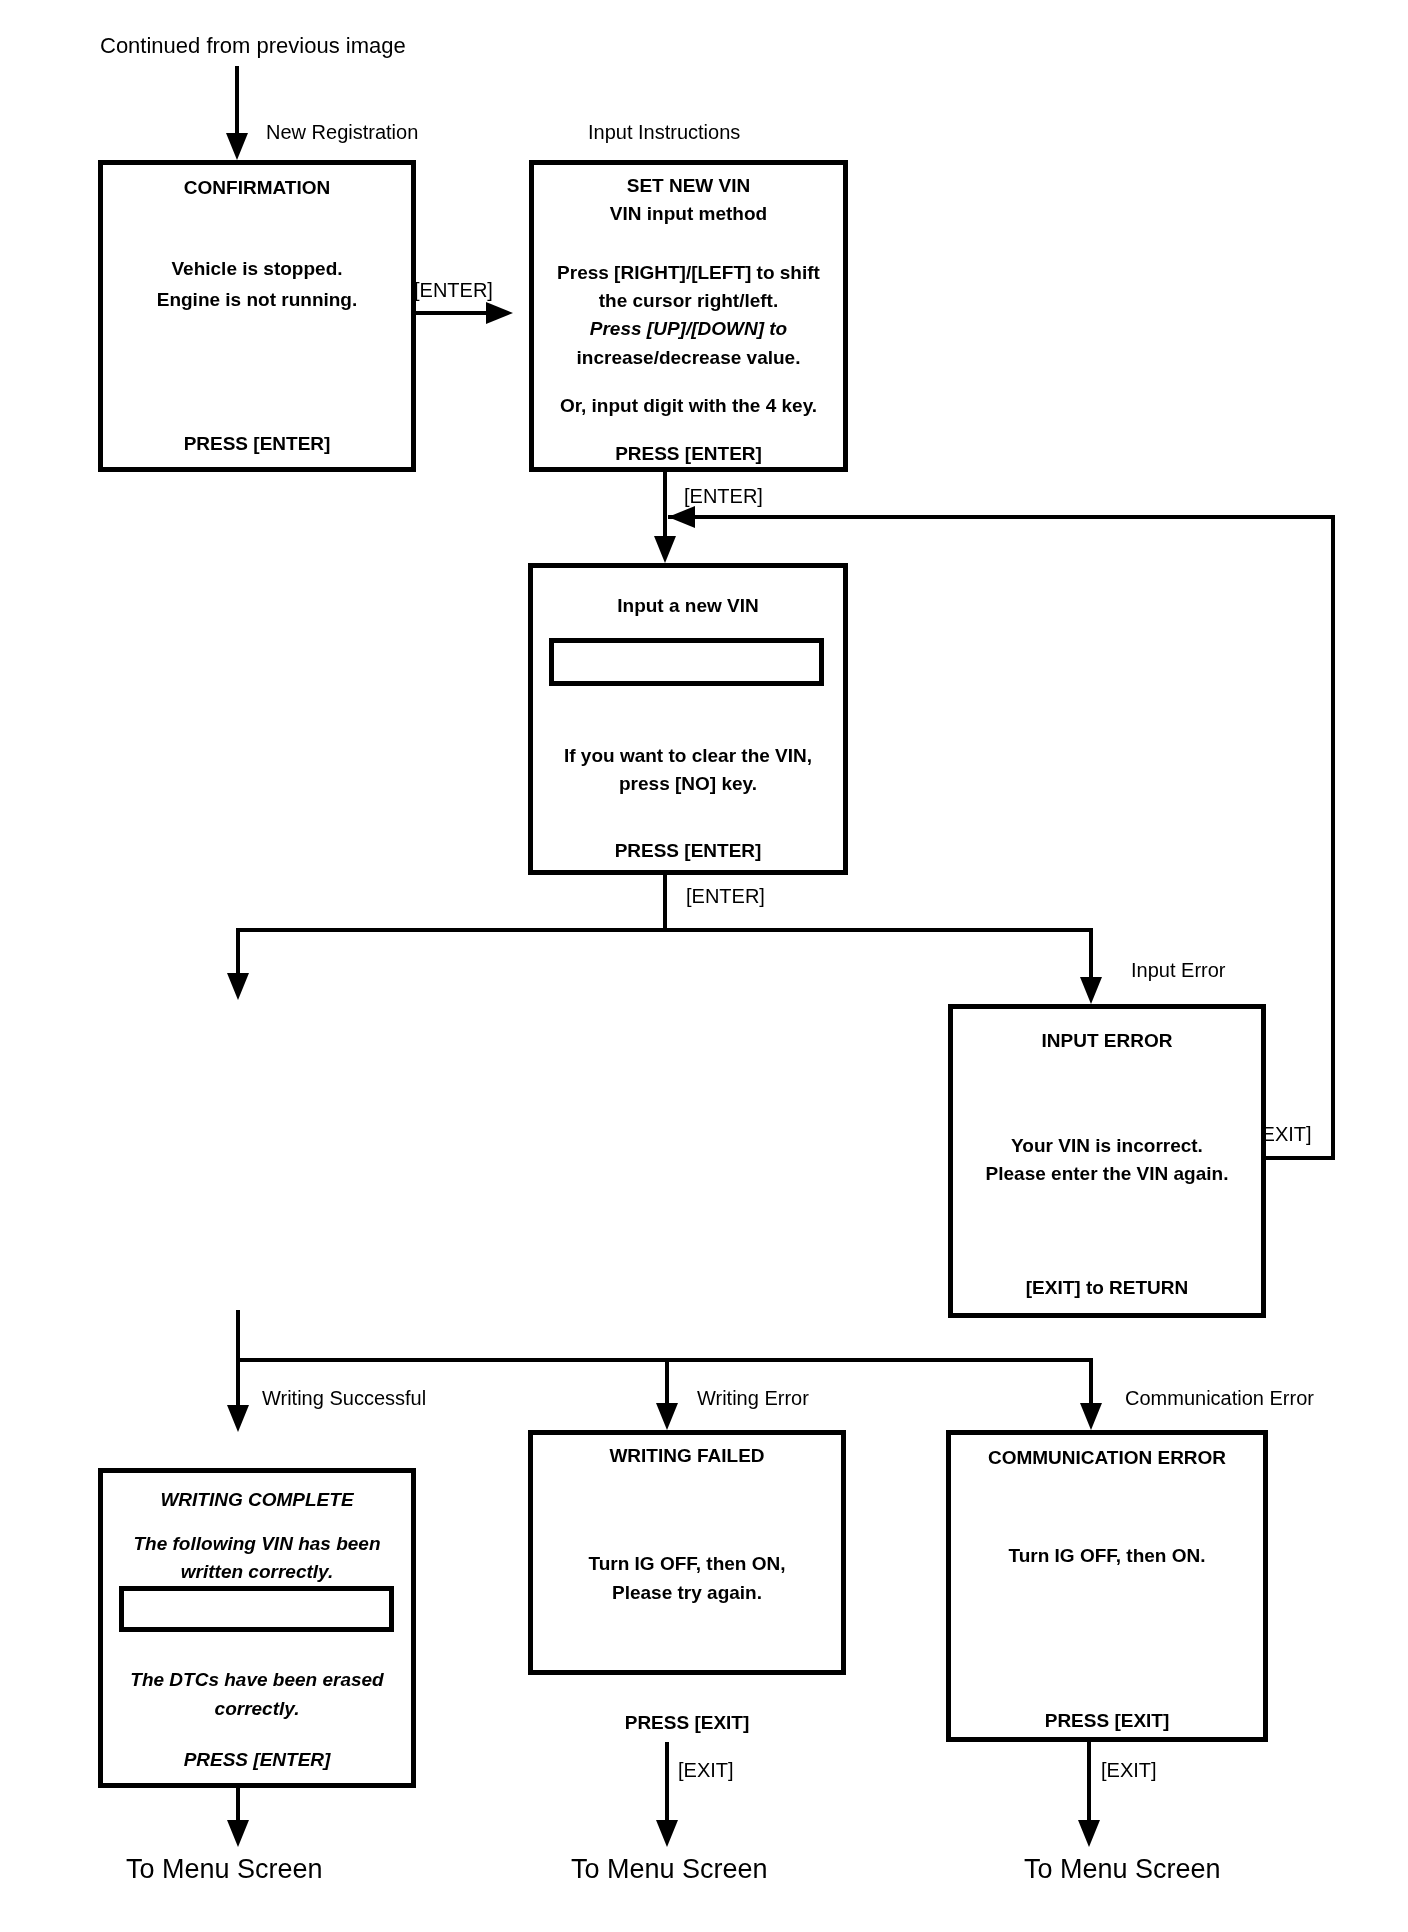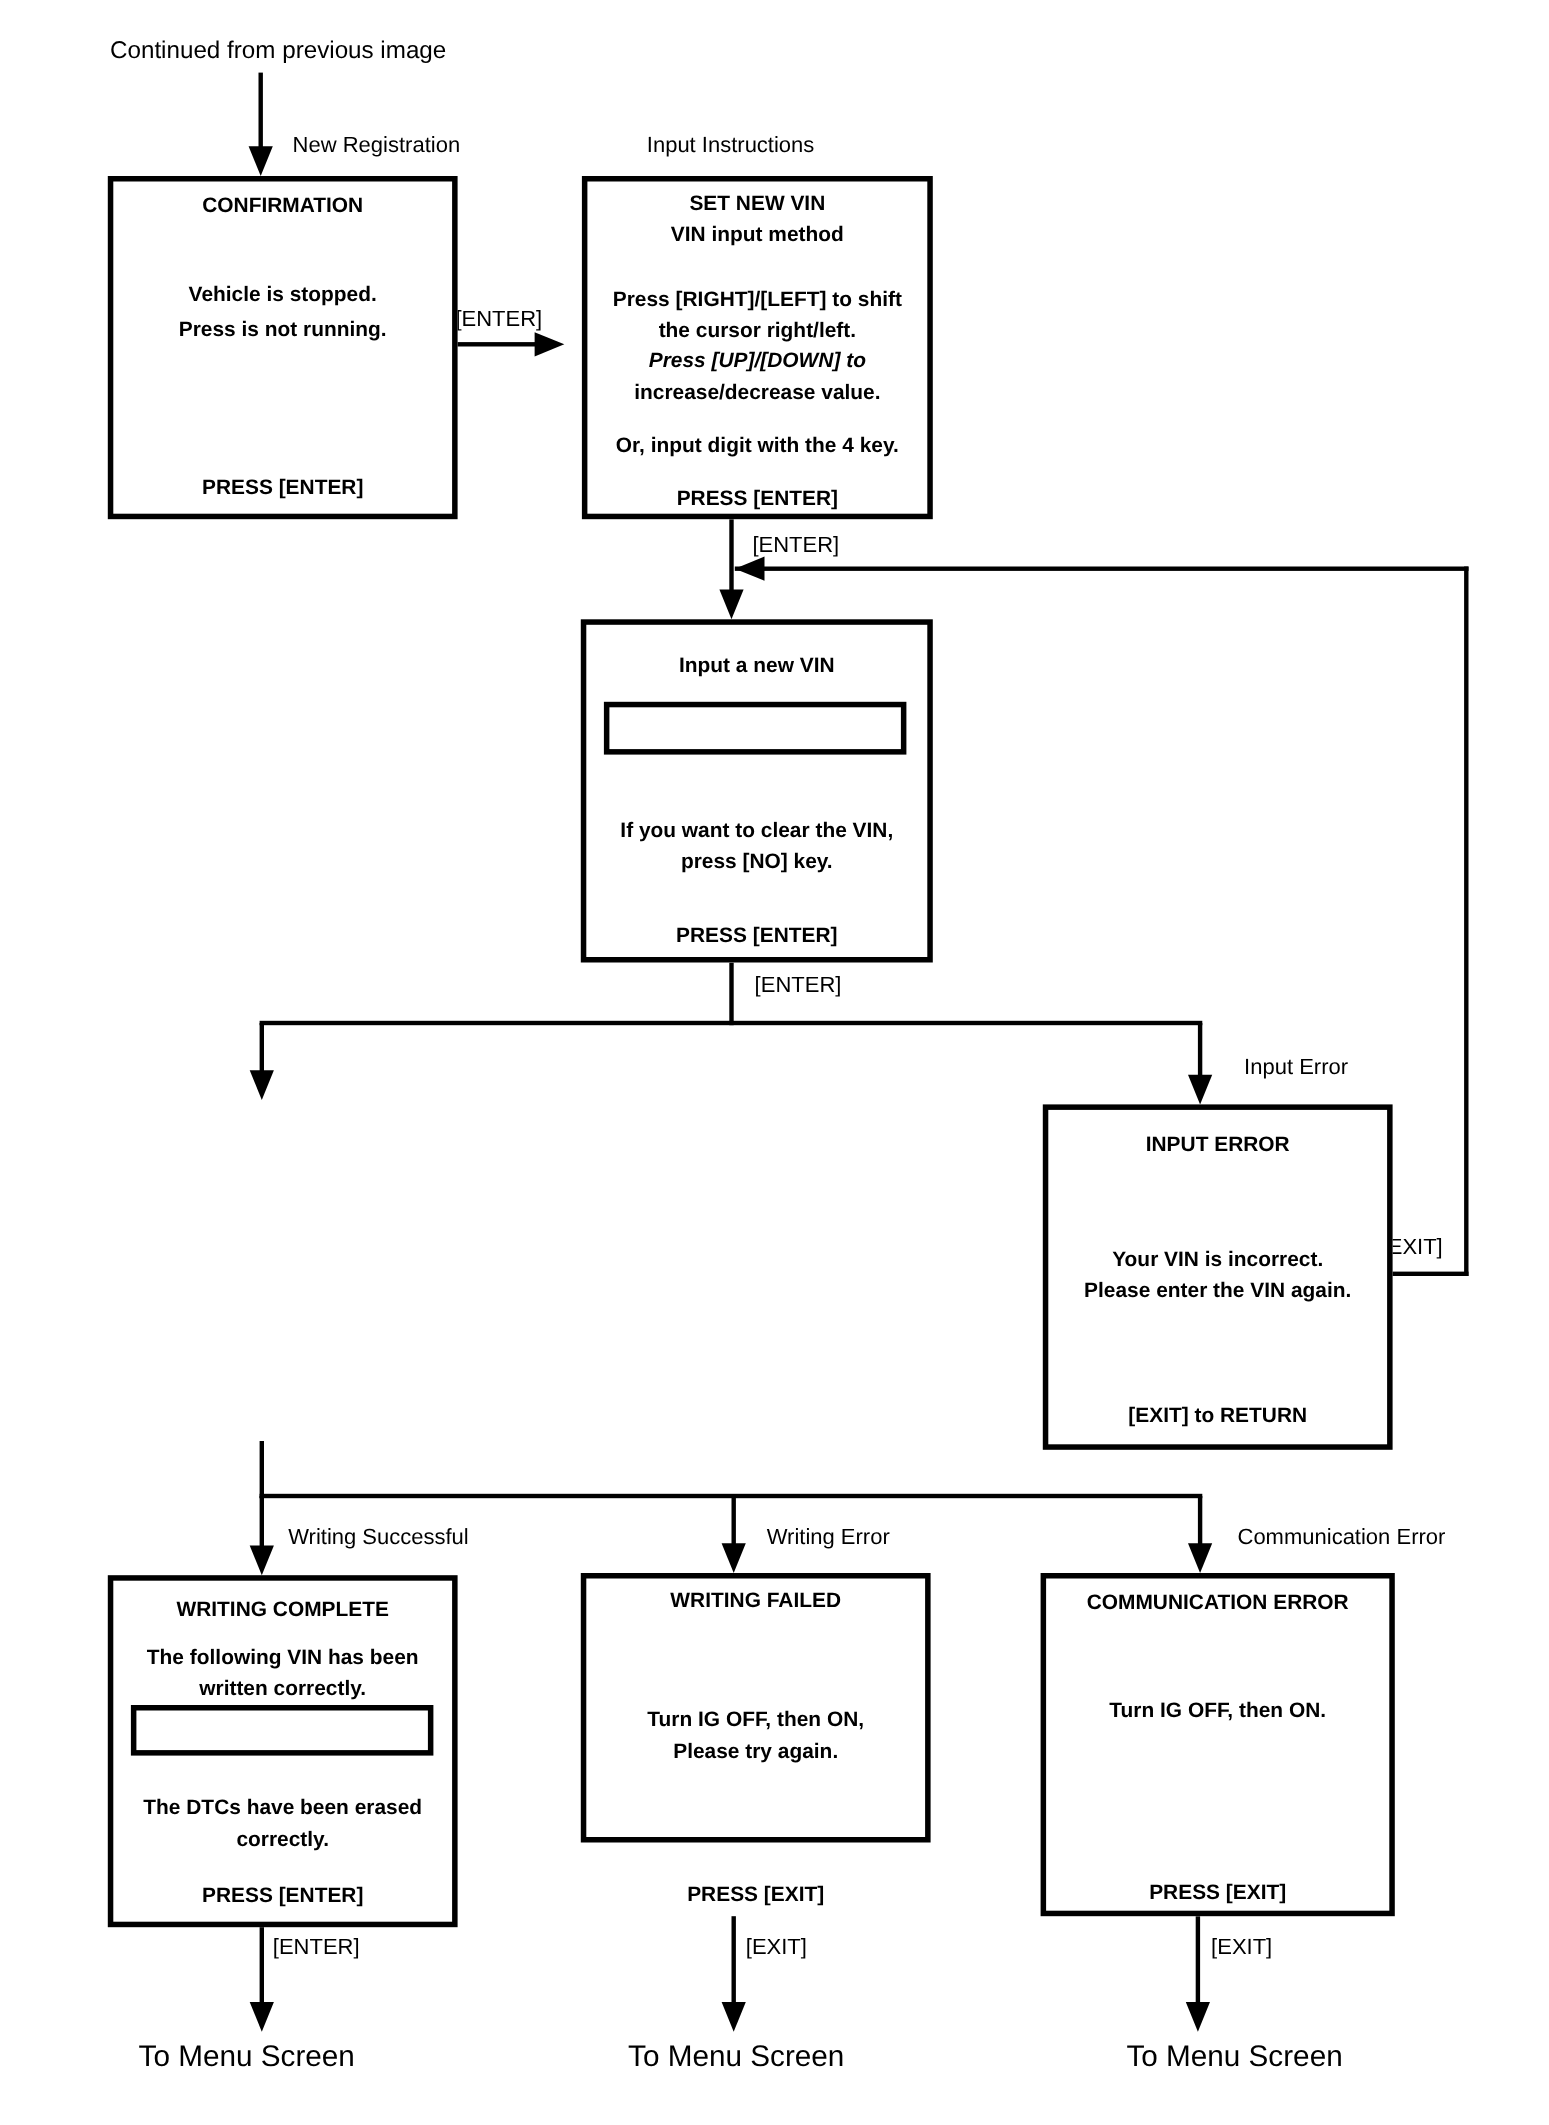--- a/index.html
+++ b/index.html
@@ -81,21 +81,21 @@
   <div class="ah ah-down" style="left:227px;top:1405px;"></div>
   <div class="ah ah-down" style="left:656px;top:1403px;"></div>
   <div class="ah ah-down" style="left:1080px;top:1403px;"></div>
   <div class="ah ah-down" style="left:227px;top:1820px;"></div>
   <div class="ah ah-down" style="left:656px;top:1820px;"></div>
   <div class="ah ah-down" style="left:1078px;top:1820px;"></div>
 
   <div class="node" style="left:82px;top:160px;width:318px;height:312px;">
     <div class="nt" style="top:12px;">CONFIRMATION</div>
     <div class="nt" style="top:93px;">Vehicle is stopped.</div>
-    <div class="nt" style="top:124px;">Press is not running.</div>
+    <div class="nt" style="top:124px;">Engine is not running.</div>
     <div class="nt" style="top:268px;">PRESS [ENTER]</div>
   </div>
 
   <div class="node" style="left:513px;top:160px;width:319px;height:312px;">
     <div class="nt" style="top:10px;">SET NEW VIN</div>
     <div class="nt" style="top:38px;">VIN input method</div>
     <div class="nt" style="top:97px;">Press [RIGHT]/[LEFT] to shift</div>
     <div class="nt" style="top:125px;">the cursor right/left.</div>
     <div class="nt" style="top:153px;font-style:italic;">Press [UP]/[DOWN] to</div>
     <div class="nt" style="top:182px;">increase/decrease value.</div>
@@ -114,21 +114,21 @@
   </div>
 
 
   <div class="node" style="left:932px;top:1004px;width:318px;height:314px;">
     <div class="nt" style="top:21px;">INPUT ERROR</div>
     <div class="nt" style="top:126px;">Your VIN is incorrect.</div>
     <div class="nt" style="top:154px;">Please enter the VIN again.</div>
     <div class="nt" style="top:268px;">[EXIT] to RETURN</div>
   </div>
 
-  <div class="node" style="left:82px;top:1432px;width:318px;height:320px;">
+  <div class="node" style="left:82px;top:1468px;width:318px;height:320px;font-style:italic;">
     <div class="nt" style="top:16px;">WRITING COMPLETE</div>
     <div class="nt" style="top:60px;">The following VIN has been</div>
     <div class="nt" style="top:88px;">written correctly.</div>
     <div class="field" style="left:16px;top:113px;width:275px;height:46px;">
       <span></span>
     </div>
     <div class="nt" style="top:196px;">The DTCs have been erased</div>
     <div class="nt" style="top:225px;">correctly.</div>
     <div class="nt" style="top:276px;">PRESS [ENTER]</div>
   </div>

